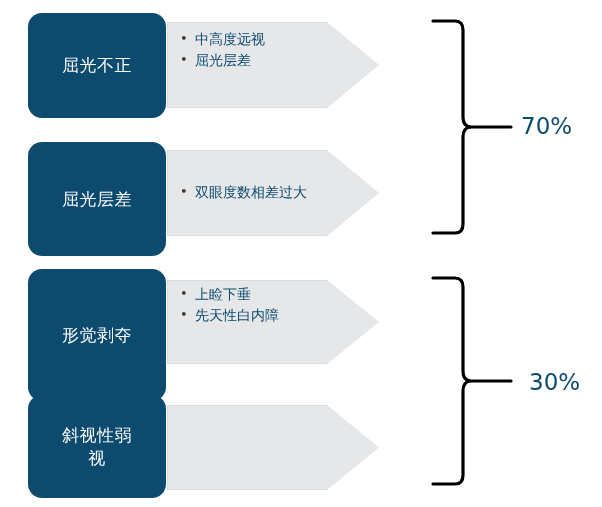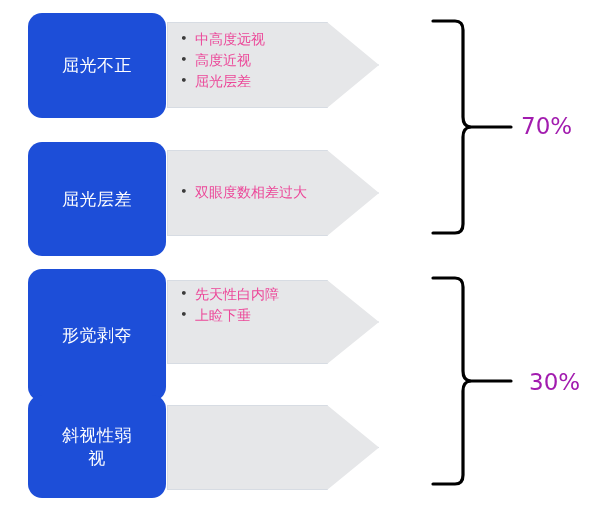--- a/index.html
+++ b/index.html
@@ -33,40 +33,40 @@
     background: #e6e7e9;
     border: 1px solid #d7dce3;
     box-sizing: border-box;
     clip-path: polygon(0 0, 75.5% 0, 75.5% 0, 100% 50%, 75.5% 100%, 75.5% 100%, 0 100%);
   }
   
   .label-box {
     position: absolute;
     left: 28px;
     width: 138px;
-    background: #1d4ed8;
+    background: #0c4a6e;
     border-radius: 14px;
     color: #ffffff;
     display: flex;
     align-items: center;
     justify-content: center;
     text-align: center;
     font-family: "DejaVu Sans", "Liberation Sans", sans-serif;
     font-size: 17px;
     line-height: 23px;
     letter-spacing: 0.5px;
   }
   
   .bullets {
     position: absolute;
     left: 180px;
     margin: 0;
     padding: 0;
     list-style: none;
-    color: #ec4899;
+    color: #0c4a6e;
     font-family: "DejaVu Serif", "Liberation Serif", serif;
     font-size: 14px;
     line-height: 21px;
   }
   .bullets li {
     position: relative;
     padding-left: 15px;
     white-space: nowrap;
   }
   .bullets li::before {
@@ -76,56 +76,55 @@
     top: -1px;
     font-size: 13px;
     color: #3b3b3b;
   }
   
   .brace {
     position: absolute;
   }
   .pct {
     position: absolute;
-    color: #a21caf;
+    color: #0c4a6e;
     font-family: "DejaVu Sans", "Liberation Sans", sans-serif;
     font-size: 23px;
     font-weight: 400;
     white-space: nowrap;
   }
 </style>
 </head>
 <body>
 
 <div id="diagram-root">
 
   <div class="row" style="top:0;height:130px;">
     <div class="arrow-shape" style="top:22px;height:86px;"></div>
     <div class="label-box" style="top:13px;height:105px;">屈光不正</div>
     <ul class="bullets" style="top:29px;">
       <li>中高度远视</li>
-      <li>高度近视</li>
       <li>屈光层差</li>
     </ul>
   </div>
 
   <div class="row" style="top:130px;height:128px;">
     <div class="arrow-shape" style="top:20px;height:86px;"></div>
     <div class="label-box" style="top:12px;height:114px;">屈光层差</div>
     <ul class="bullets" style="top:52px;">
       <li>双眼度数相差过大</li>
     </ul>
   </div>
 
   <div class="row" style="top:258px;height:126px;">
     <div class="arrow-shape" style="top:22px;height:84px;"></div>
     <div class="label-box" style="top:11px;height:132px;">形觉剥夺</div>
     <ul class="bullets" style="top:26px;">
+      <li>上睑下垂</li>
       <li>先天性白内障</li>
-      <li>上睑下垂</li>
     </ul>
   </div>
 
   <div class="row" style="top:384px;height:123px;">
     <div class="arrow-shape" style="top:21px;height:85px;"></div>
     <div class="label-box" style="top:11px;height:103px;padding:0 26px;box-sizing:border-box;">斜视性弱视</div>
   </div>
 
   <svg class="brace" style="left:425px;top:8px;" width="95" height="240" viewBox="0 0 95 240">
     <path d="M 8 13

